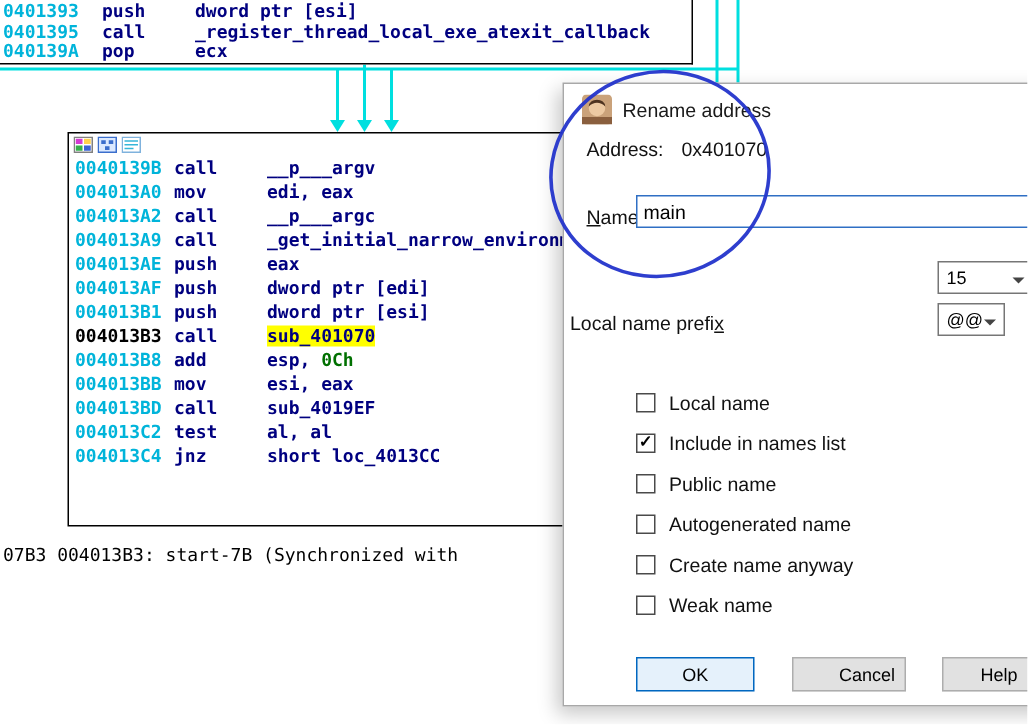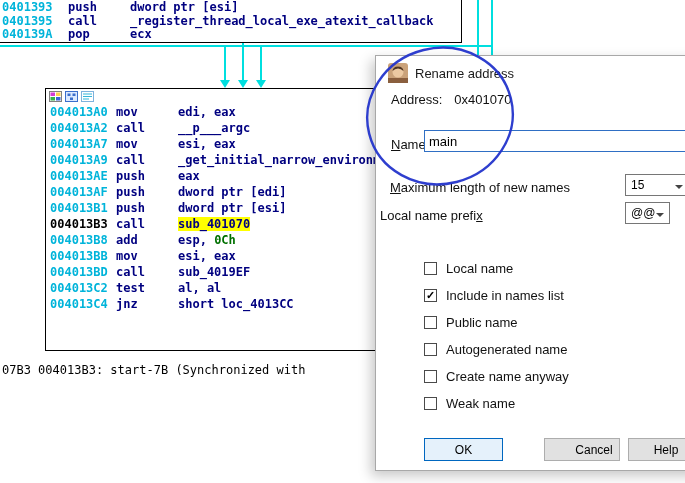--- a/index.html
+++ b/index.html
@@ -81,21 +81,21 @@
     font-size: 11px; font-weight: 700; color: #000; flex: none; line-height: 13px;
   }
 
   .btn {
     position: absolute; top: 382px; height: 23px;
     background: #e1e1e1; border: 1px solid #adadad;
     font-size: 12px; font-family: "Liberation Sans", sans-serif; color: #000000;
     display: flex; align-items: center; justify-content: center; cursor: default;
   }
   .btn-ok { left: 48px; width: 79px; border-color: #0067c0; background: #e5f1fb; }
-  .btn-cancel { left: 168px; width: 76px; padding-left: 24px; }
+  .btn-cancel { left: 152px; width: 76px; padding-left: 24px; }
   .btn-help { left: 252px; width: 76px; }
 </style>
 </head>
 <body>
 
 <div class="screen">
 
   <svg id="edges" class="layer" width="685" height="483">
     <g stroke="#00dfdf" stroke-width="2" fill="none">
       <line x1="0" y1="46" x2="492" y2="46"></line>
@@ -136,23 +136,23 @@
         <rect x="5" y="6.5" width="3" height="2.5" fill="#3b6ecc"></rect>
       </svg>
       <svg width="13" height="11">
         <rect x="0.5" y="0.5" width="12" height="10" fill="#ffffff" stroke="#7fb2dd"></rect>
         <line x1="2" y1="3" x2="11" y2="3" stroke="#35b6d9"></line>
         <line x1="2" y1="5.5" x2="11" y2="5.5" stroke="#35b6d9"></line>
         <line x1="2" y1="8" x2="8" y2="8" stroke="#35b6d9"></line>
       </svg>
     </div>
     <div id="node-code" class="node-code">
+        <div class="asm-line"><span class="addr">0040139B</span><span class="mn">call</span><span class="op">__p___argv</span></div>
         <div class="asm-line"><span class="addr">004013A0</span><span class="mn">mov</span><span class="op">edi, eax</span></div>
         <div class="asm-line"><span class="addr">004013A2</span><span class="mn">call</span><span class="op">__p___argc</span></div>
-        <div class="asm-line"><span class="addr">004013A7</span><span class="mn">mov</span><span class="op">esi, eax</span></div>
         <div class="asm-line"><span class="addr">004013A9</span><span class="mn">call</span><span class="op">_get_initial_narrow_environment</span></div>
         <div class="asm-line"><span class="addr">004013AE</span><span class="mn">push</span><span class="op">eax</span></div>
         <div class="asm-line"><span class="addr">004013AF</span><span class="mn">push</span><span class="op">dword ptr [edi]</span></div>
         <div class="asm-line"><span class="addr">004013B1</span><span class="mn">push</span><span class="op">dword ptr [esi]</span></div>
         <div class="asm-line"><span class="addr cur">004013B3</span><span class="mn">call</span><span class="op hl">sub_401070</span></div>
         <div class="asm-line"><span class="addr">004013B8</span><span class="mn">add</span><span class="op">esp, </span><span class="op num">0Ch</span></div>
         <div class="asm-line"><span class="addr">004013BB</span><span class="mn">mov</span><span class="op">esi, eax</span></div>
         <div class="asm-line"><span class="addr">004013BD</span><span class="mn">call</span><span class="op">sub_4019EF</span></div>
         <div class="asm-line"><span class="addr">004013C2</span><span class="mn">test</span><span class="op">al, al</span></div>
         <div class="asm-line"><span class="addr">004013C4</span><span class="mn">jnz</span><span class="op">short loc_4013CC</span></div>
@@ -172,21 +172,20 @@
       <span class="dlg-title">Rename address</span>
     </div>
 
     <div class="row-address">
       <span>Address:</span><span class="val">0x401070</span>
     </div>
 
     <label class="lbl-name"><span></span><u>N</u><span>ame</span></label>
     <input class="input-name" value="main" style="">
 
-    <label class="lbl-max"><span></span><u>M</u><span>aximum length of new names</span></label>
     <div class="combo combo-max">
       <span>15</span>
       <span class="spacer"></span>
       <span class="caret"></span>
     </div>
 
     <label class="lbl-prefix"><span>Local name prefi</span><u>x</u><span></span></label>
     <div class="combo combo-prefix">
       <span>@@</span>
       <span class="spacer"></span>

